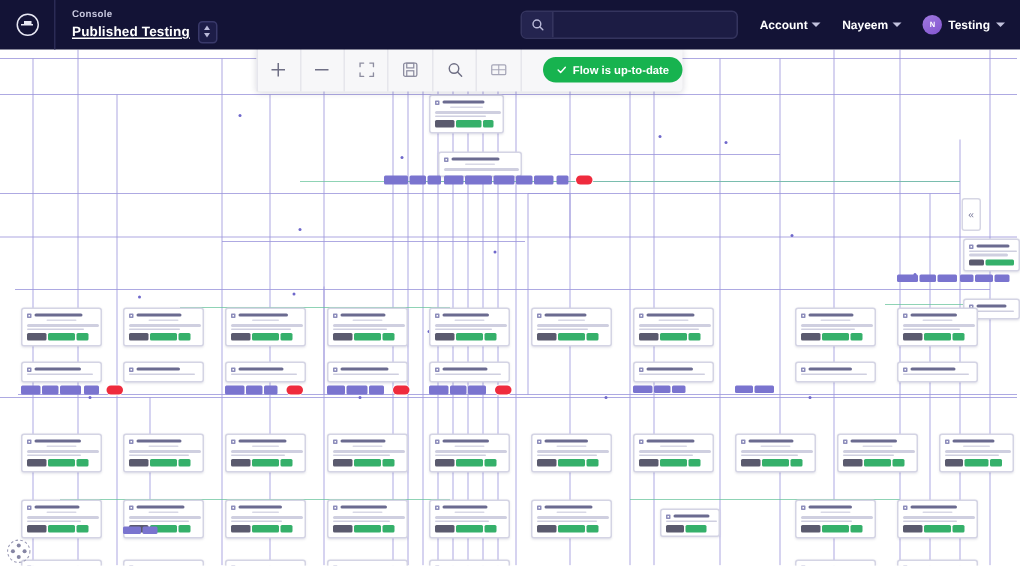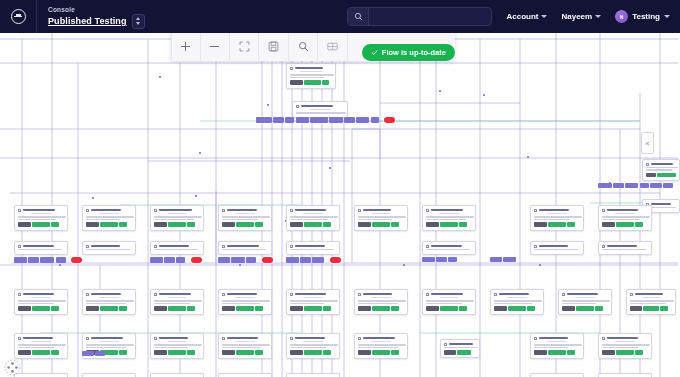--- a/index.html
+++ b/index.html
@@ -171,21 +171,21 @@
     box-shadow: 0 0 0 .6px #fff;
   }
 
   
   .toolbar {
     position: absolute; top: 31px; left: 171px;
     width: 284px; height: 30px;
     background: #f7f7f9;
     border-radius: 3px;
     box-shadow: 0 1px 4px rgba(30,30,70,.16);
-    display: flex; align-items: flex-end;
+    display: flex; align-items: center;
     z-index: 40;
   }
   .tb-btn {
     width: 31px; height: 30px;
     display: flex; align-items: center; justify-content: center;
     border-right: 1px solid #e6e6ec;
     cursor: pointer;
   }
   .tb-btn:first-child { border-left: 1px solid #e6e6ec; }
   .tb-plus, .tb-minus {

